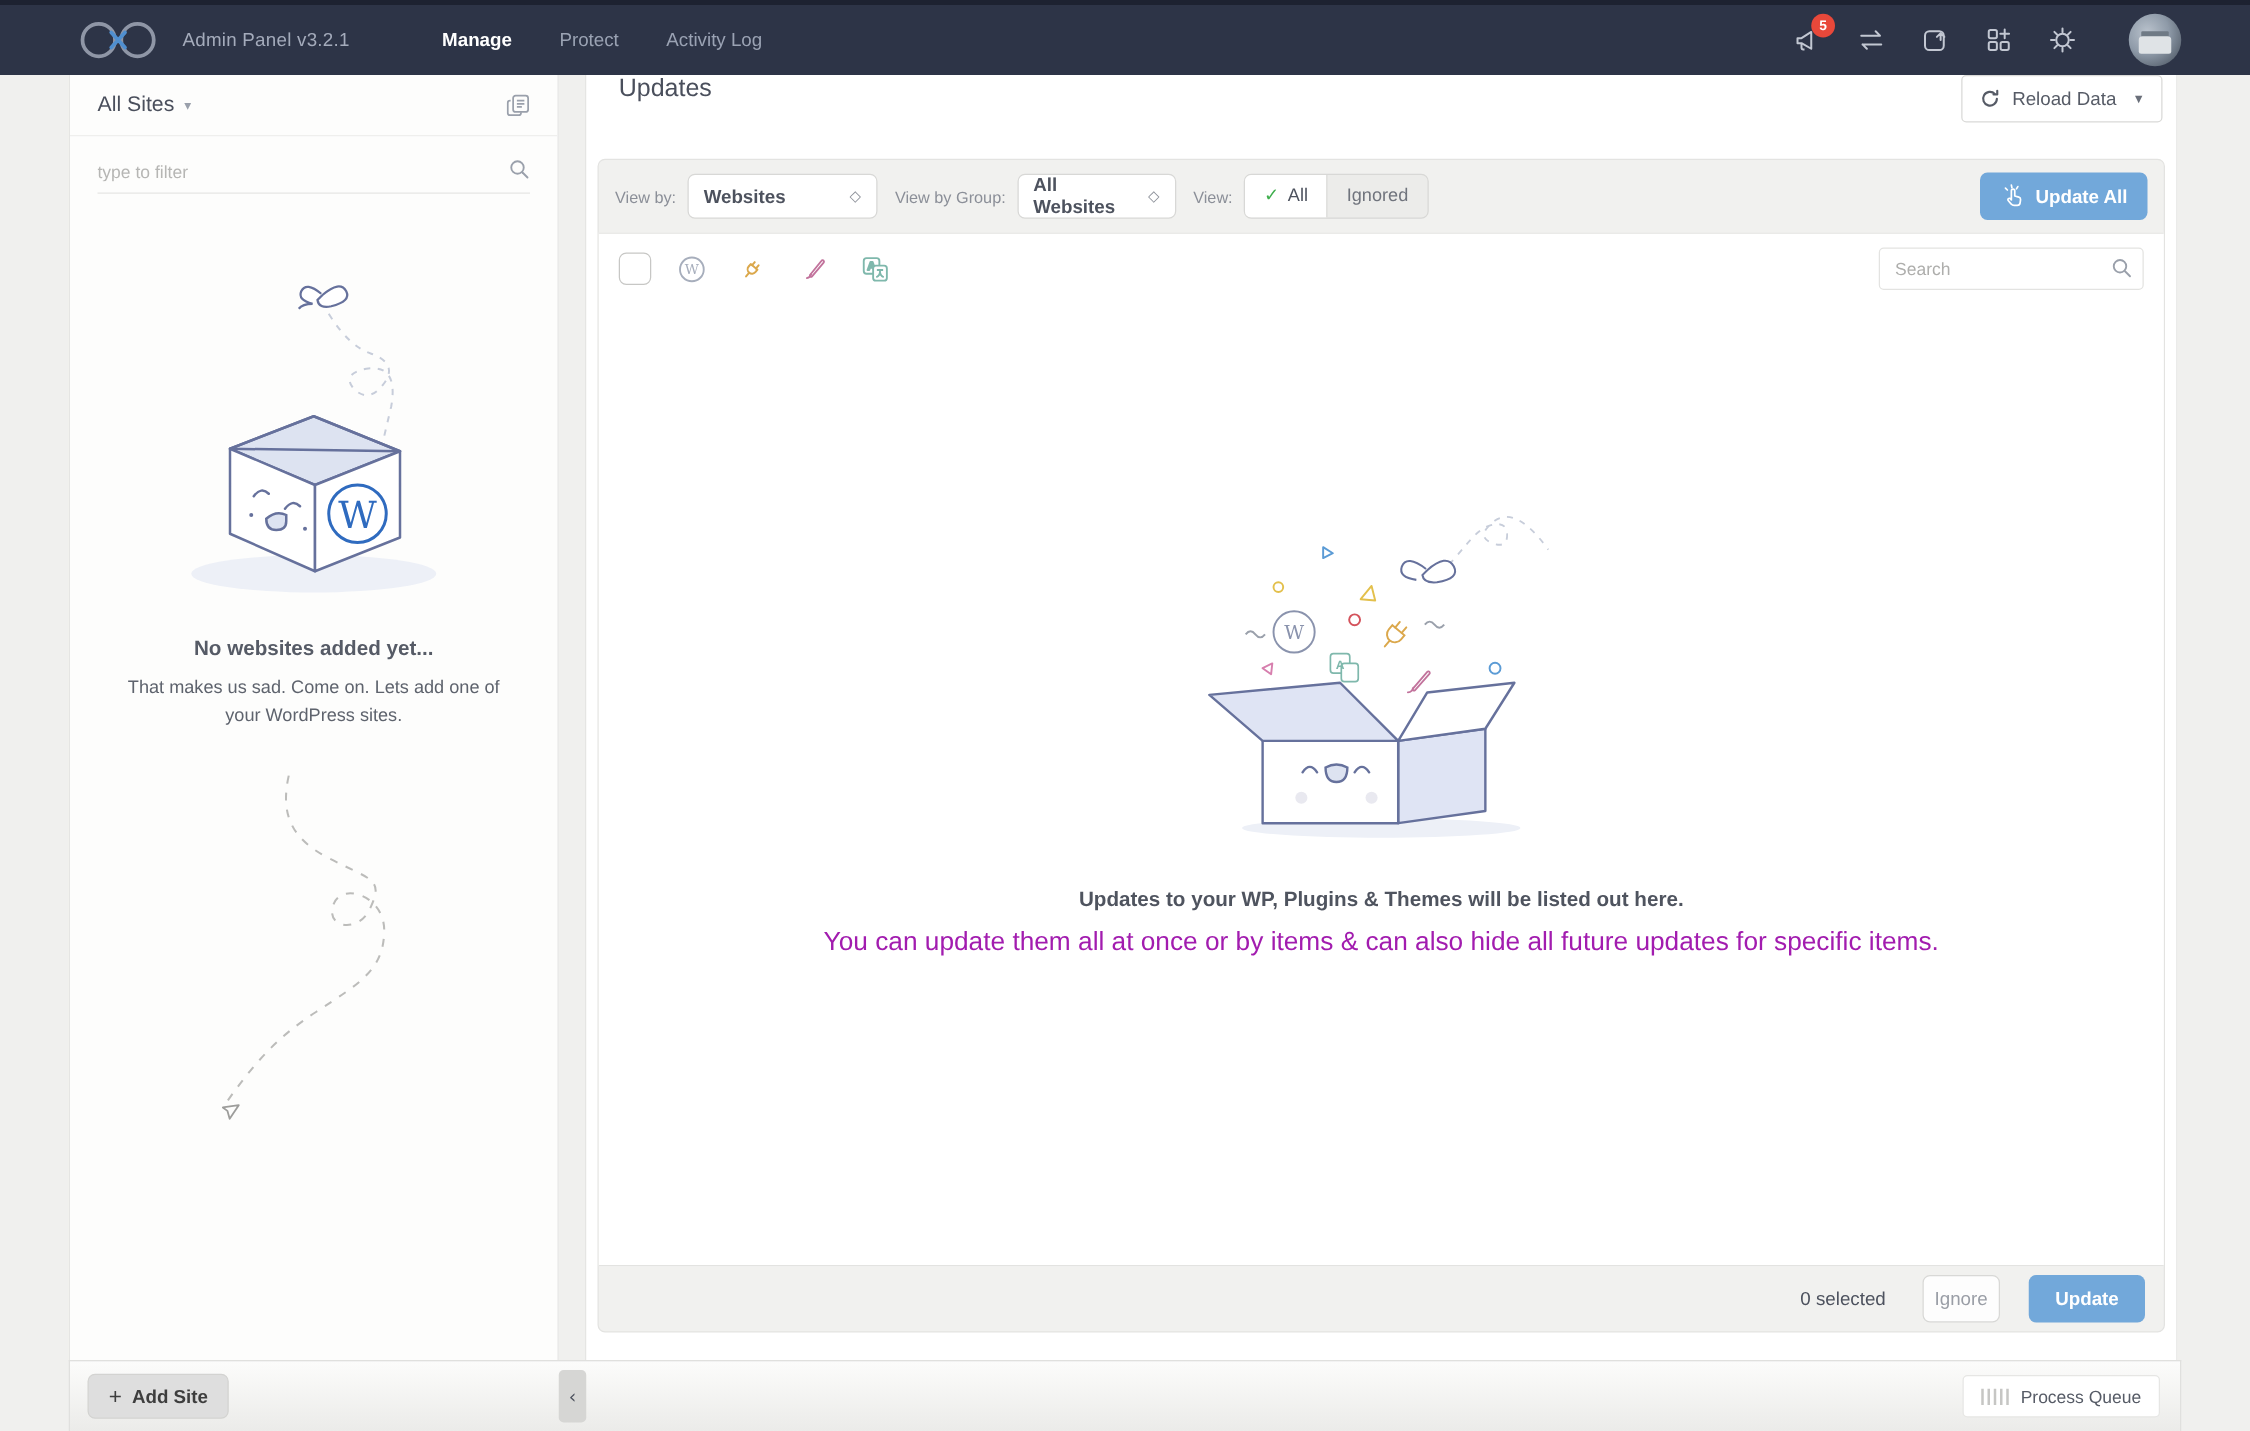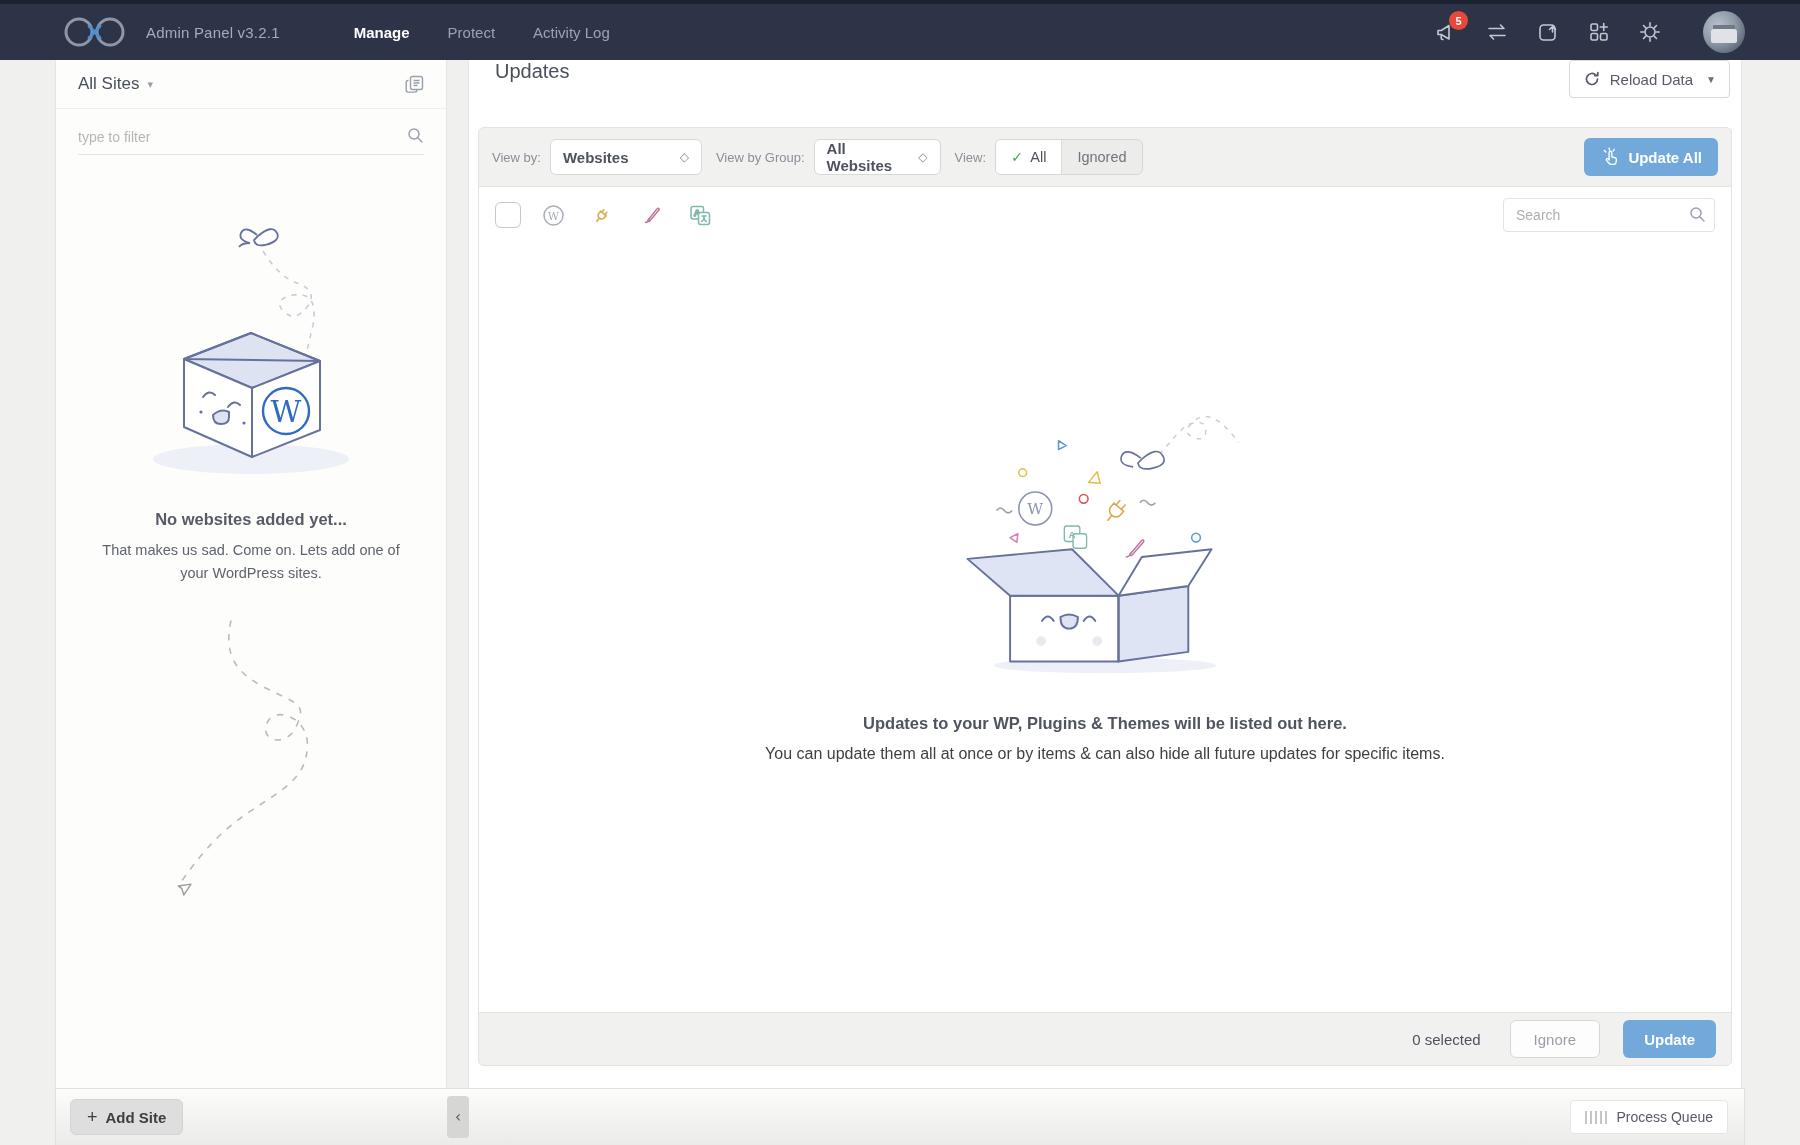--- a/index.html
+++ b/index.html
@@ -126,26 +126,26 @@
     width:100%; height:34px; border:1px solid #e3e3e1; border-radius:4px; background:#fff;
     font-size:14px; padding:0 32px 0 12px; outline:none; color:#555;
     font-family:"Liberation Sans", sans-serif;
   }
   .search-wrap input::placeholder { color:#aeaeac; }
   .search-wrap .mag { position:absolute; right:9px; top:8px; }
 
   .empty-area { flex:1; display:flex; flex-direction:column; align-items:center; justify-content:center; padding-bottom:90px; }
   .empty-illu { width:310px; }
   .empty-title { margin-top:36px; font-size:16.5px; font-weight:bold; color:#4f545f; }
-  .empty-sub { margin-top:12px; font-size:16px; color:#404040; }
+  .empty-sub { margin-top:12px; font-size:21px; color:#a21caf; }
 
   .gb-footer { height:52px; flex:none; display:flex; align-items:center; justify-content:flex-end; gap:23px; padding:0 15px; }
   .sel-count { font-size:15px; color:#4d525e; margin-right:6px; }
   .btn-ignore {
-    height:38px; padding:0 23px; background:#fdfdfd; border:1px solid #d8d8d6; border-radius:6px;
+    height:38px; padding:0 9px; background:#fdfdfd; border:1px solid #d8d8d6; border-radius:6px;
     color:#9a9ea6; font-size:15px; cursor:pointer; font-family:"Liberation Sans", sans-serif;
   }
   .btn-update {
     height:38px; padding:0 21px; background:#72a8da; border:none; border-radius:6px;
     color:#fff; font-size:15px; font-weight:bold; cursor:pointer; font-family:"Liberation Sans", sans-serif;
   }
 
   
   .bottombar {
     position:absolute; left:55px; right:55px; bottom:0; height:57px;

